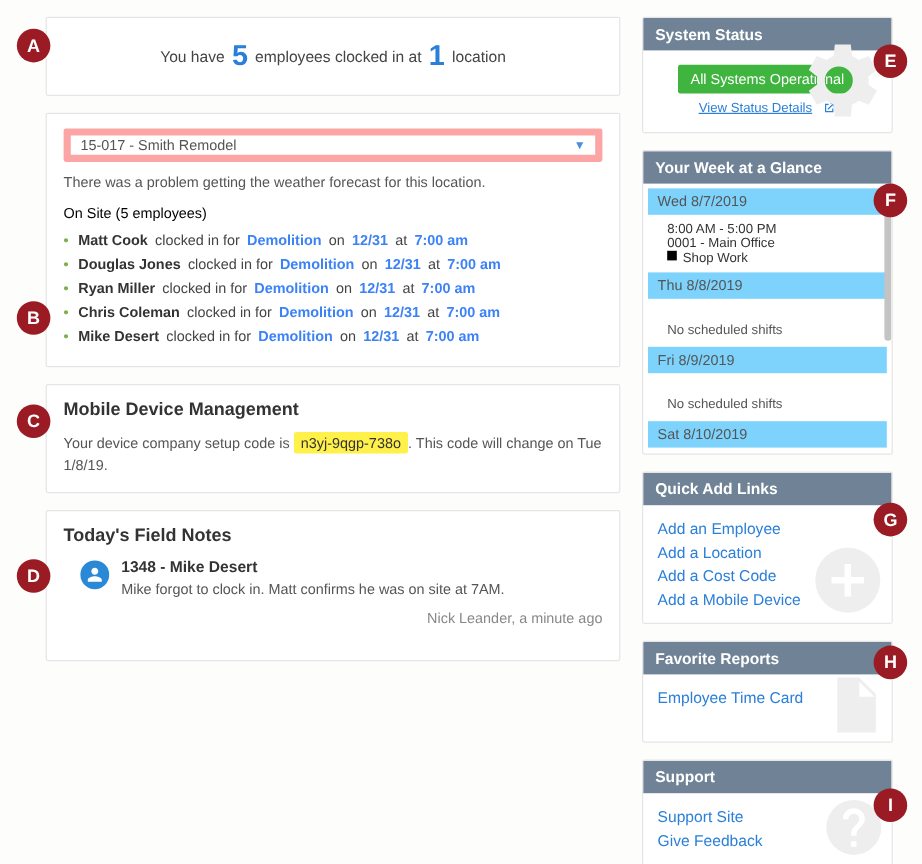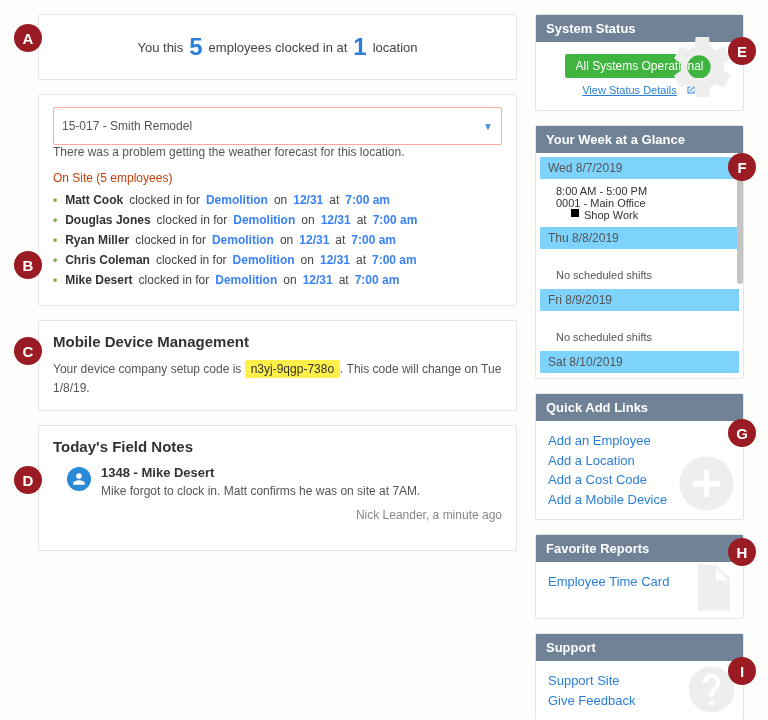--- a/index.html
+++ b/index.html
@@ -7,25 +7,25 @@
     .page { display: flex; gap: 18px; padding: 14px 8px 14px 38px; }
     .main-col { flex: 1 1 auto; display: flex; flex-direction: column; gap: 14px; }
     .side-col { flex: 0 0 225px; display: flex; flex-direction: column; gap: 14px; padding-right: 16px; }
 
     .card { background: #fff; border: 1px solid #e5e5e5; border-radius: 2px; }
     .card-body { padding: 12px 14px; }
 
     .summary-bar { display: flex; align-items: center; justify-content: center; padding: 18px 0; font-size: 13px; color: #444; }
     .summary-bar .big-num { color: #2a7fd8; font-size: 24px; font-weight: 600; margin: 0 6px; }
 
-    .select-row { border: 1px solid #fca5a5; background: #fff; height: 38px; display: flex; align-items: center; justify-content: space-between; padding: 0 8px; border-radius: 2px; font-size: 12px; color: #555; cursor: pointer; }
+    .select-row { border: 6px solid #fca5a5; background: #fff; height: 28px; display: flex; align-items: center; justify-content: space-between; padding: 0 8px; border-radius: 2px; font-size: 12px; color: #555; margin-bottom: 10px; cursor: pointer; }
     .chev { color: #4a90d9; font-size: 10px; }
 
     .weather-msg { color: #555; font-size: 12px; margin-bottom: 12px; }
-    .onsite-label { color: #c2410c; font-size: 12px; margin-bottom: 8px; }
+    .onsite-label { color: #000000; font-size: 12px; margin-bottom: 8px; }
 
     .emp-list { list-style: none; }
     .emp-list li { display: flex; align-items: baseline; gap: 6px; margin-bottom: 6px; font-size: 12px; color: #444; flex-wrap: wrap; }
     .emp-list li::before { content: "•"; color: #7db04f; font-weight: bold; margin-right: 2px; }
     .emp-list .emp-name { font-weight: 700; color: #333; }
     .emp-list .task, .emp-list .date, .emp-list .time { font-weight: 700; color: #3b82f6; }
 
     .section-title { font-weight: 700; font-size: 15px; color: #333; margin-bottom: 10px; }
     .mdm-text { color: #555; font-size: 12px; line-height: 1.6; }
     .code-highlight { background: #fff04a; padding: 2px 6px; border-radius: 2px; font-family: inherit; color: #333; }
@@ -46,21 +46,21 @@
     .status-link { display: flex; align-items: center; justify-content: center; gap: 8px; color: #2a7fd8; font-size: 11px; margin-top: 2px; }
     .ext-icon { display: inline-flex; }
     .ext-icon svg { width: 12px; height: 12px; fill: #2a7fd8; }
 
     .week-panel .panel-body { padding: 4px 4px; max-height: 225px; overflow: hidden; position: relative; }
     .day-header { background: #7dd3fc; padding: 4px 8px; font-size: 12px; color: #555; }
     .day-body { padding: 6px 16px; font-size: 11px; color: #555; }
     .day-body.none { padding: 8px 16px; margin-top: 12px; }
     .shift-time { color: #333; }
     .shift-loc { color: #333; }
-    .shift-type { display: flex; align-items: flex-start; gap: 5px; color: #333; margin-left: 15px; }
+    .shift-type { display: flex; align-items: flex-start; gap: 5px; color: #333; }
     .shift-type .sq { width: 8px; height: 8px; background: #000; display: inline-block; }
     .scrollbar-v { position: absolute; right: 0; top: 0; width: 6px; height: 58%; background: #c4c4c4; border-radius: 3px; }
 
     .link-list a { display: block; color: #2a7fd8; font-size: 13px; text-decoration: none; line-height: 1.5; }
 
     
     .bg-icon { position: absolute; right: 4px; bottom: 0; opacity: 1; pointer-events: none; }
     .bg-icon svg { fill: #eeeeee; }
     .bg-gear svg { width: 80px; height: 80px; }
     .bg-doc svg { width: 55px; height: 55px; }
@@ -81,21 +81,21 @@
 <div class="badge" style="top:153px; left:728px;">F</div>
 <div class="badge" style="top:419px; left:728px;">G</div>
 <div class="badge" style="top:538px; left:728px;">H</div>
 <div class="badge" style="top:657px; left:728px;">I</div>
 
 <div class="page">
   <div class="main-col">
 
     <div class="card">
       <div class="summary-bar">
-        <span>You this</span>
+        <span>You have</span>
         <span class="big-num">5</span>
         <span>employees clocked in at</span>
         <span class="big-num">1</span>
         <span>location</span>
       </div>
     </div>
 
     <div class="card">
       <div class="card-body">
         <div class="select-row">

